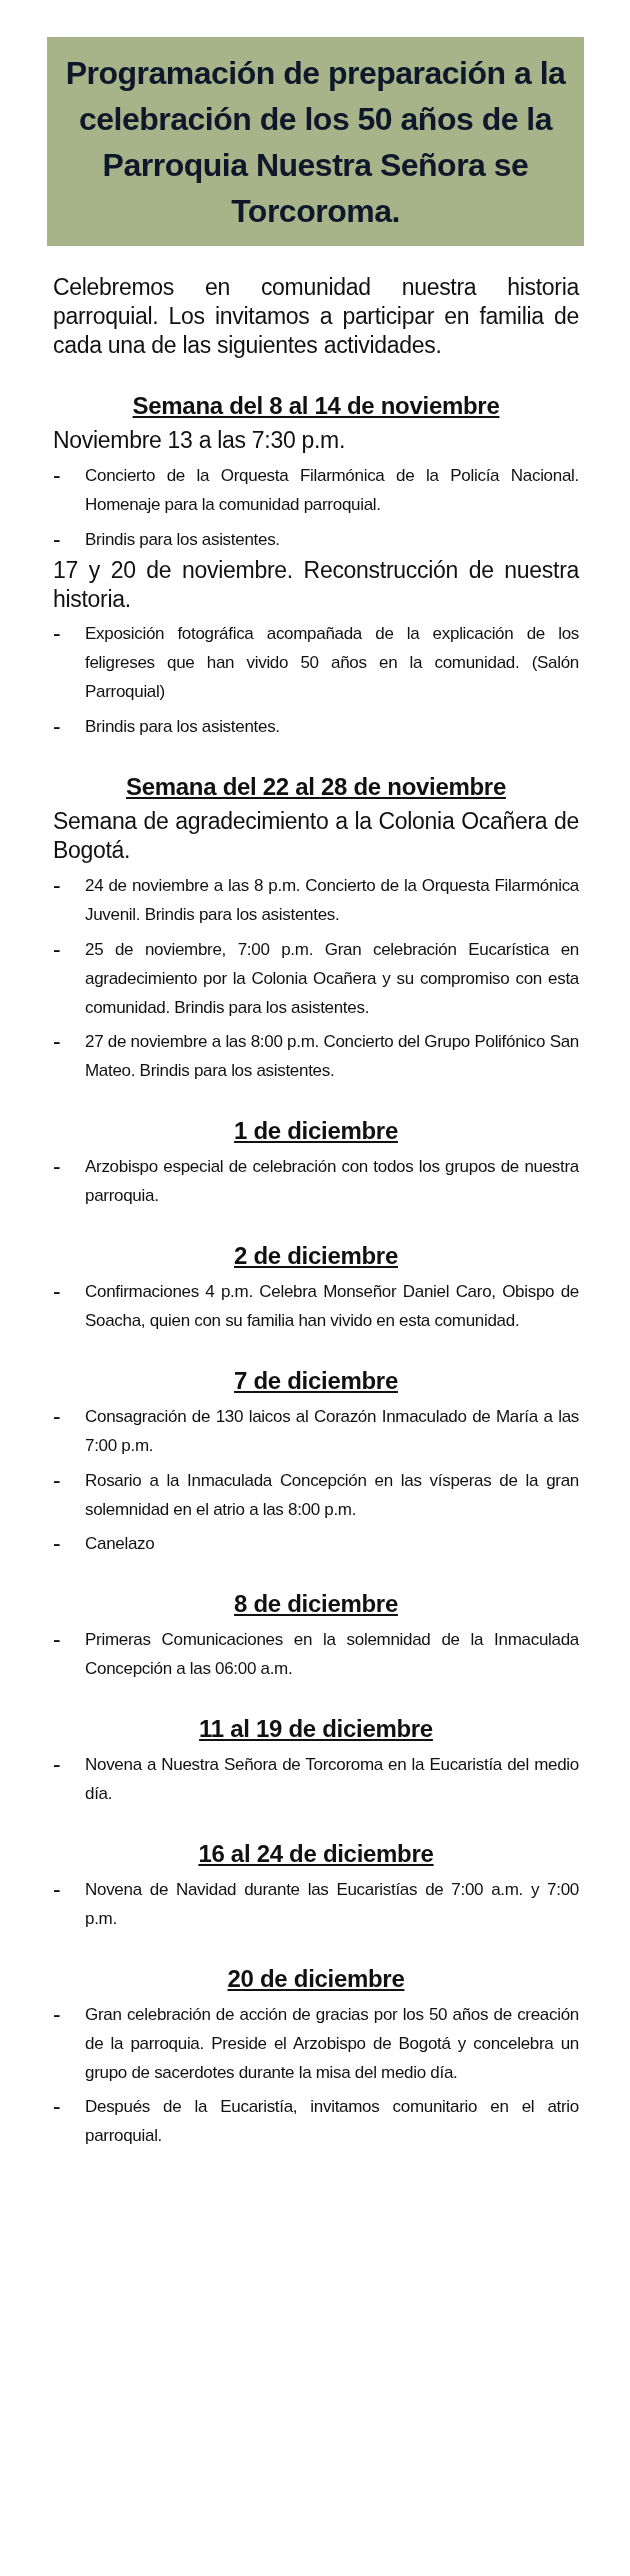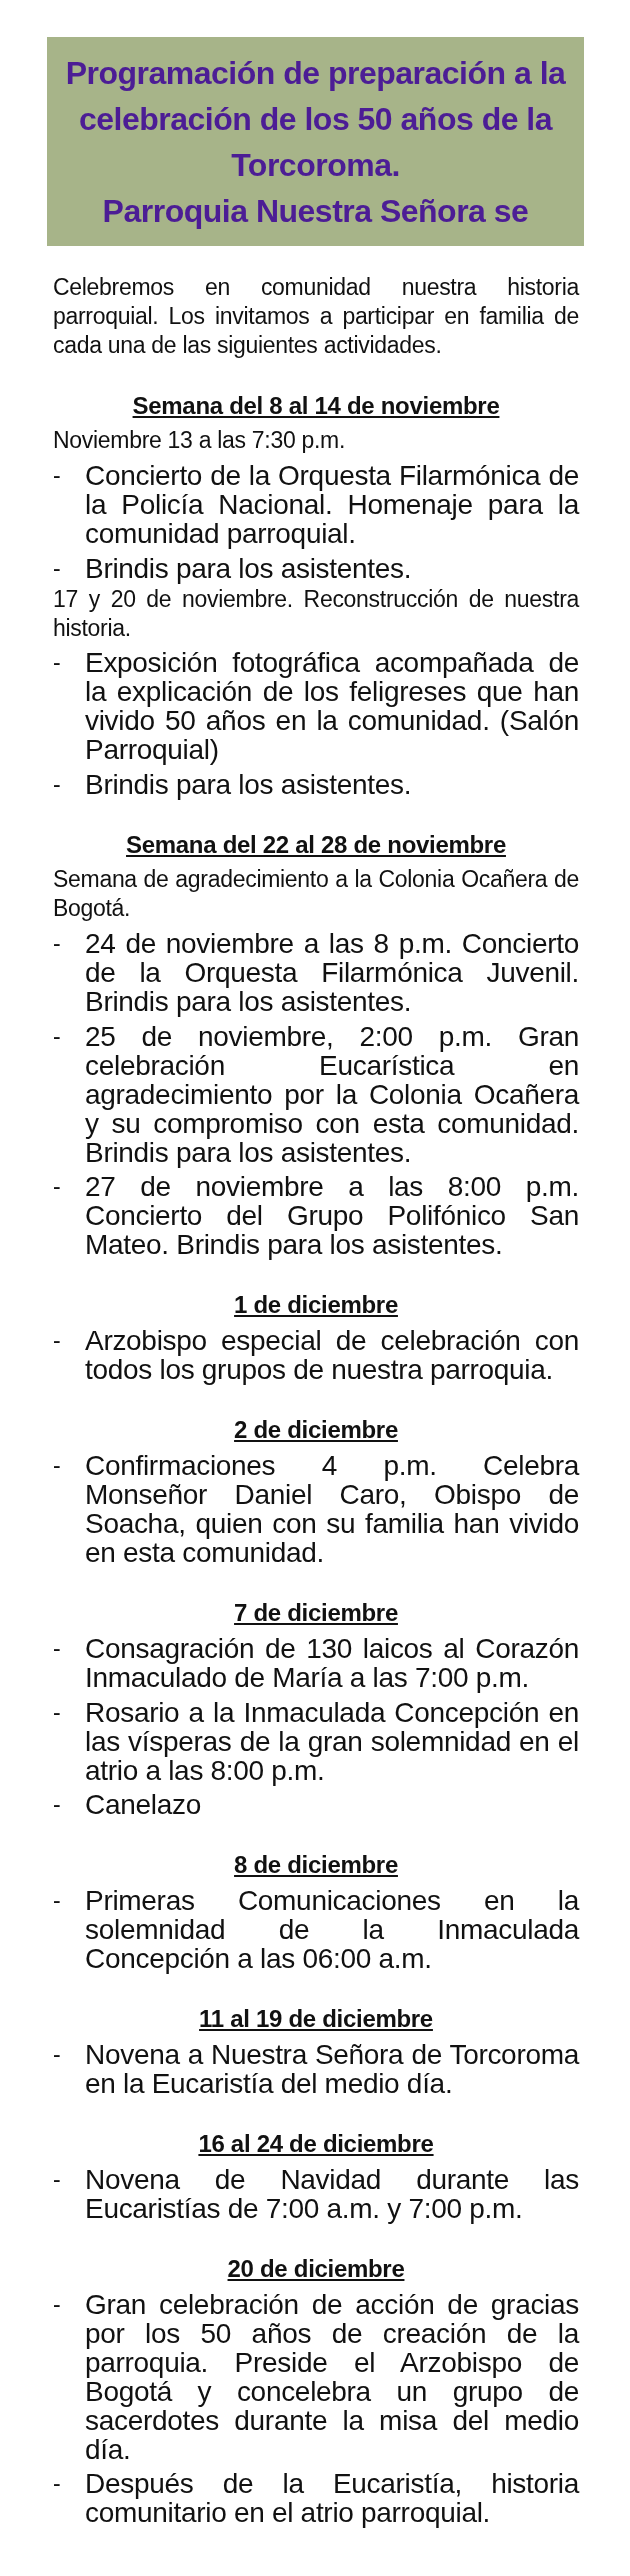--- a/index.html
+++ b/index.html
@@ -20,21 +20,21 @@
   .title-box {
     margin: 37px 47px 0 47px;
     padding: 12.6px 7.8px;
     text-align: center;
   }
   .title-line {
     font-size: 32px;
     font-weight: bold;
     line-height: 46px;
     letter-spacing: -0.5px;
-    color: #4c1d95;
+    color: #0f172a;
   }
   .content {
     margin: 0 52px 8px 53px;
   }
   .intro {
     margin: 27px 0 0 0;
     font-size: 23px;
     line-height: 29px;
     letter-spacing: -0.3px;
     text-align: justify;
@@ -60,36 +60,36 @@
     margin-top: 5.8px;
   }
   .dash {
     flex: 0 0 32px;
     width: 32px;
     font-size: 23px;
     line-height: 29px;
   }
   .bullet-text {
     flex: 1;
-    font-size: 28px;
+    font-size: 17px;
     line-height: 29px;
     letter-spacing: -0.3px;
     text-align: justify;
   }
 </style>
 </head>
 <body>
 
 <div class="page" style="background-color: rgb(255, 255, 255); color: rgb(17, 17, 17);">
 
   <div class="title-box" style="background-color: rgb(167, 180, 137); color: rgb(0, 0, 0);">
     <div class="title-line">Programación de preparación a la</div>
     <div class="title-line">celebración de los 50 años de la</div>
+    <div class="title-line">Parroquia Nuestra Señora se</div>
     <div class="title-line">Torcoroma.</div>
-    <div class="title-line">Parroquia Nuestra Señora se</div>
   </div>
 
   <div class="content">
     <p class="intro">Celebremos en comunidad nuestra historia parroquial.  Los invitamos a participar en familia de cada una de las siguientes actividades.</p>
     <div id="sections">
   <section class="section">
     <h2 class="section-heading">Semana del 8 al 14 de noviembre</h2>
   <p class="para">Noviembre 13 a las 7:30 p.m.</p>
           <div class="bullet">
             <span class="dash">-</span>
@@ -115,21 +115,21 @@
 
   <section class="section">
     <h2 class="section-heading">Semana del 22 al 28 de noviembre</h2>
   <p class="para">Semana de agradecimiento a la Colonia Ocañera de Bogotá.</p>
           <div class="bullet">
             <span class="dash">-</span>
             <span class="bullet-text">24 de noviembre a las 8 p.m. Concierto de la Orquesta Filarmónica Juvenil.  Brindis para los asistentes.</span>
           </div>
           <div class="bullet">
             <span class="dash">-</span>
-            <span class="bullet-text">25 de noviembre, 2:00 p.m.  Gran celebración Eucarística en agradecimiento por la Colonia Ocañera y su compromiso con esta comunidad.  Brindis para los asistentes.</span>
+            <span class="bullet-text">25 de noviembre, 7:00 p.m.  Gran celebración Eucarística en agradecimiento por la Colonia Ocañera y su compromiso con esta comunidad.  Brindis para los asistentes.</span>
           </div>
           <div class="bullet">
             <span class="dash">-</span>
             <span class="bullet-text">27 de noviembre a las 8:00 p.m. Concierto del Grupo Polifónico San Mateo. Brindis para los asistentes.</span>
           </div>
         </section>
 
   <section class="section">
     <h2 class="section-heading">1 de diciembre</h2>
   <div class="bullet">
@@ -187,20 +187,20 @@
         </section>
 
   <section class="section">
     <h2 class="section-heading">20 de diciembre</h2>
   <div class="bullet">
             <span class="dash">-</span>
             <span class="bullet-text">Gran celebración de acción de gracias por los 50 años de creación de la parroquia. Preside el Arzobispo de Bogotá y concelebra un grupo de sacerdotes durante la misa del medio día.</span>
           </div>
           <div class="bullet">
             <span class="dash">-</span>
-            <span class="bullet-text">Después de la Eucaristía, historia comunitario en el atrio parroquial.</span>
+            <span class="bullet-text">Después de la Eucaristía, invitamos comunitario en el atrio parroquial.</span>
           </div>
         </section>
 </div>
   </div>
 
 </div>
 
 
 </body></html>

